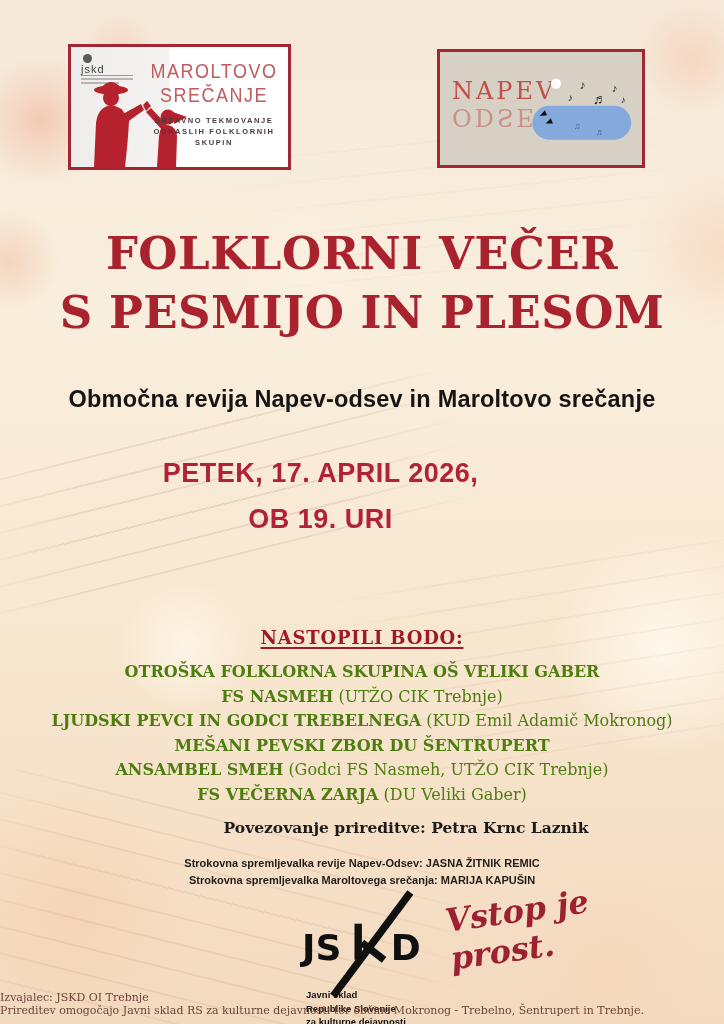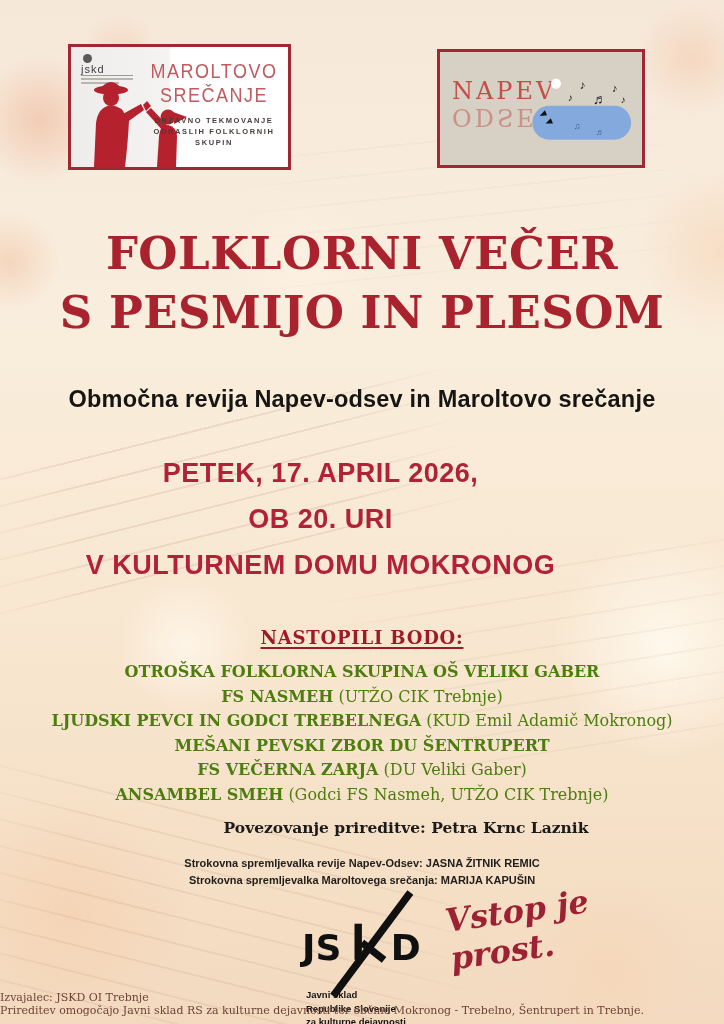--- a/index.html
+++ b/index.html
@@ -155,22 +155,21 @@
 
   <div class="title">
     <div>FOLKLORNI VEČER</div>
     <div>S PESMIJO IN PLESOM</div>
   </div>
 
   <div class="subtitle">Območna revija Napev-odsev in Maroltovo srečanje</div>
 
   <div class="event">
     <div>PETEK, 17. APRIL 2026,</div>
-    <div>OB 20. URI</div>
-    <div>V KULTURNEM DOMU MOKRONOG</div>
+    <div>OB 19. URI</div>
   </div>
 
   <div class="lineup-heading">NASTOPILI BODO:</div>
 
   <div class="performers">
     <div>
       <span class="name">OTROŠKA FOLKLORNA SKUPINA  OŠ VELIKI GABER</span>
       <span class="detail"></span>
     </div>
     <div>
@@ -179,26 +178,26 @@
     </div>
     <div>
       <span class="name">LJUDSKI PEVCI IN GODCI TREBELNEGA</span>
       <span class="detail">(KUD Emil Adamič Mokronog)</span>
     </div>
     <div>
       <span class="name">MEŠANI PEVSKI ZBOR DU ŠENTRUPERT</span>
       <span class="detail"></span>
     </div>
     <div>
+      <span class="name">ANSAMBEL SMEH</span>
+      <span class="detail">(Godci FS Nasmeh, UTŽO CIK Trebnje)</span>
+    </div>
+    <div>
       <span class="name">FS VEČERNA ZARJA</span>
       <span class="detail">(DU Veliki Gaber)</span>
-    </div>
-    <div>
-      <span class="name">ANSAMBEL SMEH</span>
-      <span class="detail">(Godci FS Nasmeh, UTŽO CIK Trebnje)</span>
     </div>
   </div>
 
   <div class="host">Povezovanje prireditve: Petra Krnc Laznik</div>
 
   <div class="advisors">
     <div>Strokovna spremljevalka revije Napev-Odsev: JASNA ŽITNIK REMIC</div>
     <div>Strokovna spremljevalka Maroltovega srečanja: MARIJA KAPUŠIN</div>
   </div>
 

